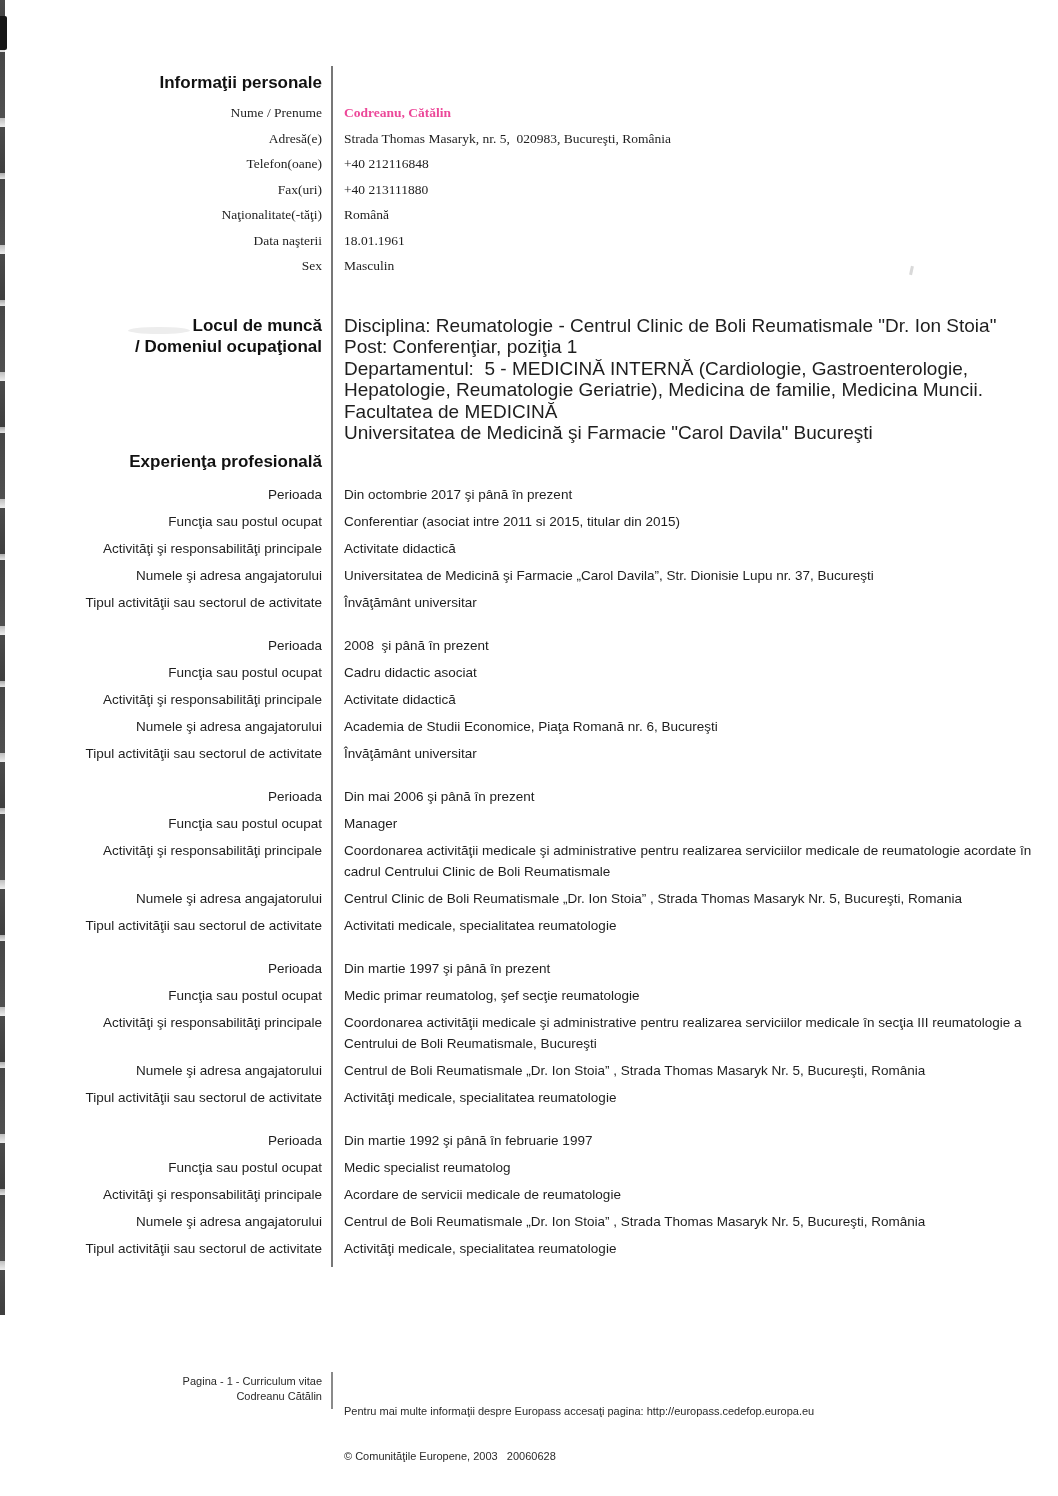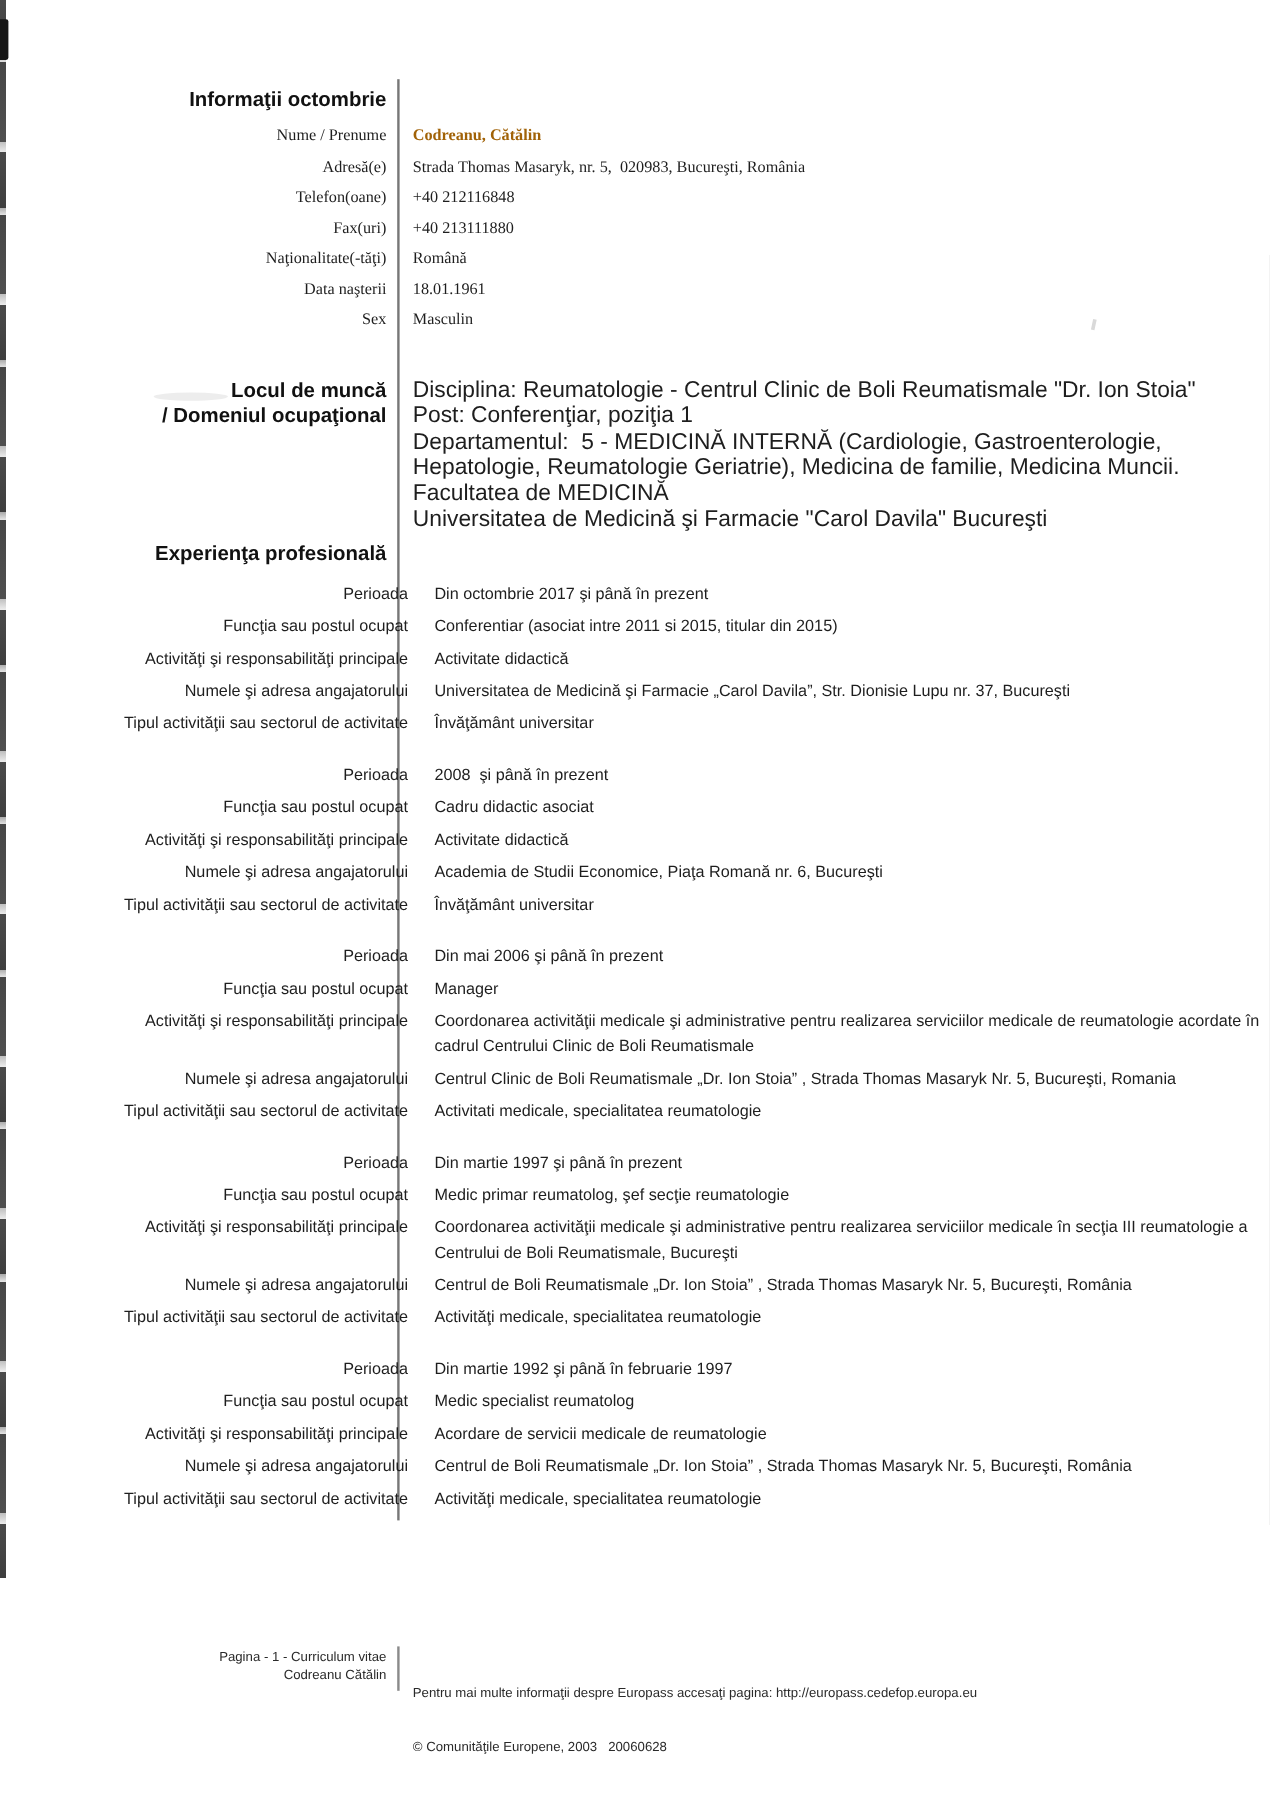--- a/index.html
+++ b/index.html
@@ -55,31 +55,31 @@
   .cell-r {
     flex:1 1 auto; max-width:700px;
     padding-left:12px;
     white-space:pre-wrap;
   }
   .h-section {
     font-size:17px; font-weight:bold; line-height:20px; color:#111;
   }
   .prow { line-height:25.5px; font-size:13.5px;font-family:Liberation Serif, serif; }
   .prow .cell-r { font-size:13.5px; }
-  .name-value { font-size:16px; font-weight:bold; color:#a16207; }
+  .name-value { font-size:16px; font-weight:bold; color:#ec4899; }
 
   .sec-personal-header { margin-bottom:7px; }
 
   .workplace { margin-top:36px; }
   .workplace .cell-l { line-height:21.5px; }
   .workplace .cell-r { line-height:21.5px; font-size:19px; }
 
   .sec-exp-header { margin-top:8px; }
 
-  .xblock { margin-top:12px; margin-bottom:10px;margin-left:18px; }
+  .xblock { margin-top:12px; margin-bottom:10px; }
   .xblock + .xblock { margin-top:0; }
   .xrow { font-size:13.5px; line-height:21px; margin-bottom:6px; }
   .xblock { margin-bottom:22px; }
 
   .footer {
     position:absolute; left:0; top:1372px; width:1058px;
     display:flex; align-items:flex-start;
     font-size:11px; line-height:15px; color:#2a2a2a;
   }
   .footer .cell-l { padding-top:2px; }
@@ -93,21 +93,21 @@
   <div class="scan-bar"></div>
   <div class="scan-speck-top"></div>
   <div class="scan-smudge"></div>
   <div class="scan-speck-right"></div>
   <div class="vline-main"></div>
   <div class="vline-footer"></div>
 
   <div class="content">
 
     <div class="row sec-personal-header">
-      <div class="cell-l h-section">Informaţii octombrie</div>
+      <div class="cell-l h-section">Informaţii personale</div>
       <div class="cell-r"></div>
     </div>
 
     <div class="row prow">
       <div class="cell-l">Nume / Prenume</div>
       <div class="cell-r name-value">Codreanu, Cătălin</div>
     </div>
     <div class="row prow">
       <div class="cell-l">Adresă(e)</div>
       <div class="cell-r">Strada Thomas Masaryk, nr. 5,  020983, Bucureşti, România</div>

